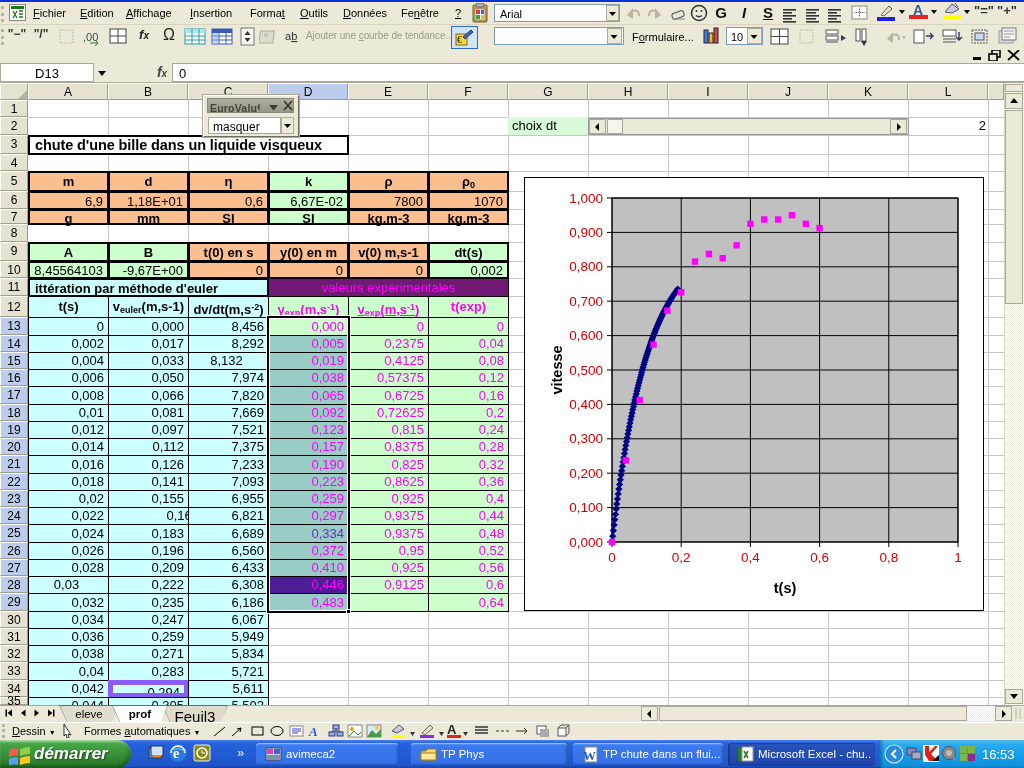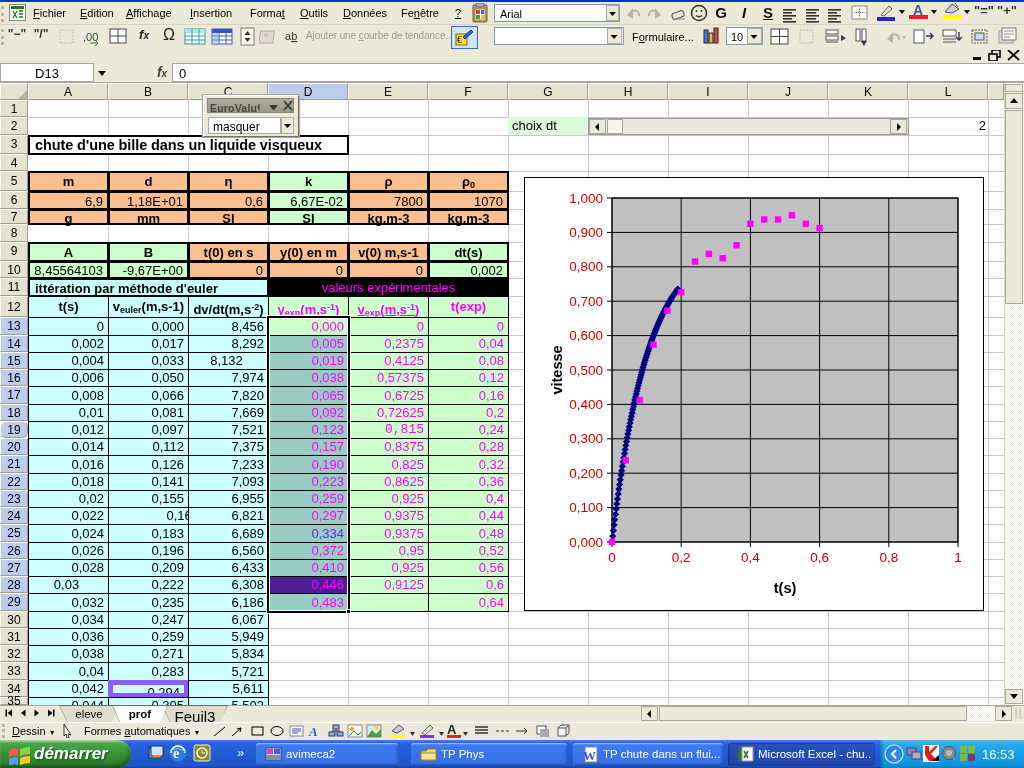--- a/index.html
+++ b/index.html
@@ -345,21 +345,21 @@
 <div class="hdr" style="left:0px;top:242px;width:28px;height:18.5px;line-height:17.5px;">9</div>
 <div class="hdr" style="left:0px;top:260.5px;width:28px;height:17.5px;line-height:16.5px;">10</div>
 <div class="hdr" style="left:0px;top:278px;width:28px;height:18px;line-height:17px;">11</div>
 <div class="hdr" style="left:0px;top:296px;width:28px;height:21px;line-height:20px;">12</div>
 <div class="hdr hdrsel" style="left:0px;top:317px;width:28px;height:18px;line-height:17px;">13</div>
 <div class="hdr hdrsel" style="left:0px;top:335px;width:28px;height:17px;line-height:16px;">14</div>
 <div class="hdr hdrsel" style="left:0px;top:352px;width:28px;height:17px;line-height:16px;">15</div>
 <div class="hdr hdrsel" style="left:0px;top:369px;width:28px;height:17px;line-height:16px;">16</div>
 <div class="hdr hdrsel" style="left:0px;top:386px;width:28px;height:18px;line-height:17px;">17</div>
 <div class="hdr hdrsel" style="left:0px;top:404px;width:28px;height:17px;line-height:16px;">18</div>
-<div class="hdr hdrsel" style="left:0px;top:421px;width:28px;height:17px;line-height:16px;border-radius:6px;">19</div>
+<div class="hdr hdrsel" style="left:0px;top:421px;width:28px;height:17px;line-height:16px;">19</div>
 <div class="hdr hdrsel" style="left:0px;top:438px;width:28px;height:17px;line-height:16px;">20</div>
 <div class="hdr hdrsel" style="left:0px;top:455px;width:28px;height:18px;line-height:17px;">21</div>
 <div class="hdr hdrsel" style="left:0px;top:473px;width:28px;height:17px;line-height:16px;">22</div>
 <div class="hdr hdrsel" style="left:0px;top:490px;width:28px;height:17px;line-height:16px;">23</div>
 <div class="hdr hdrsel" style="left:0px;top:507px;width:28px;height:17px;line-height:16px;">24</div>
 <div class="hdr hdrsel" style="left:0px;top:524px;width:28px;height:18px;line-height:17px;">25</div>
 <div class="hdr hdrsel" style="left:0px;top:542px;width:28px;height:17px;line-height:16px;">26</div>
 <div class="hdr hdrsel" style="left:0px;top:559px;width:28px;height:17px;line-height:16px;">27</div>
 <div class="hdr hdrsel" style="left:0px;top:576px;width:28px;height:17px;line-height:16px;">28</div>
 <div class="hdr hdrsel" style="left:0px;top:593px;width:28px;height:18px;line-height:17px;">29</div>
@@ -440,21 +440,21 @@
 <div class="cell b c" style="left:268px;top:242px;width:81px;height:19.5px;background:#fbbf8f;border:2px solid #000;line-height:17.5px;">y(0) en m</div>
 <div class="cell b c" style="left:348px;top:242px;width:81px;height:19.5px;background:#fbbf8f;border:2px solid #000;line-height:17.5px;">v(0) m,s-1</div>
 <div class="cell b c" style="left:428px;top:242px;width:81px;height:19.5px;background:#ccffcc;border:2px solid #000;line-height:17.5px;">dt(s)</div>
 <div class="cell r" style="left:28px;top:260.5px;width:81px;height:18.5px;background:#ccffcc;border:2px solid #000;line-height:16.5px;padding-right:4px;">8,45564103</div>
 <div class="cell r" style="left:108px;top:260.5px;width:81px;height:18.5px;background:#ccffcc;border:2px solid #000;line-height:16.5px;padding-right:4px;">-9,67E+00</div>
 <div class="cell r" style="left:188px;top:260.5px;width:81px;height:18.5px;background:#fbbf8f;border:2px solid #000;line-height:16.5px;padding-right:4px;">0</div>
 <div class="cell r" style="left:268px;top:260.5px;width:81px;height:18.5px;background:#fbbf8f;border:2px solid #000;line-height:16.5px;padding-right:4px;">0</div>
 <div class="cell r" style="left:348px;top:260.5px;width:81px;height:18.5px;background:#fbbf8f;border:2px solid #000;line-height:16.5px;padding-right:4px;">0</div>
 <div class="cell r" style="left:428px;top:260.5px;width:81px;height:18.5px;background:#ccffcc;border:2px solid #000;line-height:16.5px;padding-right:4px;">0,002</div>
 <div class="cell b" style="left:28px;top:278px;width:241px;height:19px;background:#ccffff;border:2px solid #000;line-height:17px;padding-left:5px;">ittération par méthode d'euler</div>
-<div class="cell c" style="left:268px;top:278px;width:241px;height:19px;background:#000000;border:1px solid #000;line-height:17px;color:#ff00ff;">valeurs expérimentales</div>
+<div class="cell c" style="left:268px;top:278px;width:241px;height:19px;background:#701a75;border:1px solid #000;line-height:17px;color:#ff00ff;">valeurs expérimentales</div>
 <div class="cell b c" style="left:28px;top:296px;width:81px;height:22px;background:#ccffff;border:1px solid #000;line-height:20px;">t(s)</div>
 <div class="cell b c" style="left:108px;top:296px;width:81px;height:22px;background:#ccffff;border:1px solid #000;line-height:20px;">v<sub>euler</sub>(m,s-1)</div>
 <div class="cell b c" style="left:188px;top:296px;width:81px;height:22px;background:#ccffff;border:1px solid #000;line-height:20px;">dv/dt(m,s<sup>-2</sup>)</div>
 <div class="cell b c" style="left:268px;top:296px;width:81px;height:22px;background:#ccffcc;border:1px solid #000;line-height:20px;color:#ff00ff;"><span style="text-decoration:underline;">y<sub>exp</sub>(m,s<sup>-1</sup>)</span></div>
 <div class="cell b c" style="left:348px;top:296px;width:81px;height:22px;background:#ccffcc;border:1px solid #000;line-height:20px;color:#ff00ff;"><span style="text-decoration:underline;">v<sub>exp</sub>(m,s<sup>-1</sup>)</span></div>
 <div class="cell b c" style="left:428px;top:296px;width:81px;height:22px;background:#ccffcc;border:1px solid #000;line-height:20px;color:#ff00ff;">t(exp)</div>
 <div class="cell r" style="left:28px;top:317px;width:81px;height:19px;background:#ccffff;border:1px solid #000;line-height:17px;padding-right:4px;">0</div>
 <div class="cell r" style="left:108px;top:317px;width:81px;height:19px;background:#ccffff;border:1px solid #000;line-height:17px;padding-right:4px;">0,000</div>
 <div class="cell r" style="left:188px;top:317px;width:81px;height:19px;background:#ccffff;border:1px solid #000;line-height:17px;padding-right:4px;">8,456</div>
 <div class="cell r" style="left:28px;top:335px;width:81px;height:18px;background:#ccffff;border:1px solid #000;line-height:16px;padding-right:4px;">0,002</div>
@@ -535,21 +535,21 @@
 <div class="cell r" style="left:268px;top:369px;width:81px;height:18px;background:#99ccc4;border:1px solid #000;line-height:16px;color:#ff00ff;padding-right:4px;">0,038</div>
 <div class="cell r" style="left:348px;top:369px;width:81px;height:18px;background:#ccffcc;border:1px solid #000;line-height:16px;color:#ff00ff;padding-right:4px;">0,57375</div>
 <div class="cell r" style="left:428px;top:369px;width:81px;height:18px;background:#ccffcc;border:1px solid #000;line-height:16px;color:#ff00ff;padding-right:4px;">0,12</div>
 <div class="cell r" style="left:268px;top:386px;width:81px;height:19px;background:#99ccc4;border:1px solid #000;line-height:17px;color:#ff00ff;padding-right:4px;">0,065</div>
 <div class="cell r" style="left:348px;top:386px;width:81px;height:19px;background:#ccffcc;border:1px solid #000;line-height:17px;color:#ff00ff;padding-right:4px;">0,6725</div>
 <div class="cell r" style="left:428px;top:386px;width:81px;height:19px;background:#ccffcc;border:1px solid #000;line-height:17px;color:#ff00ff;padding-right:4px;">0,16</div>
 <div class="cell r" style="left:268px;top:404px;width:81px;height:18px;background:#99ccc4;border:1px solid #000;line-height:16px;color:#ff00ff;padding-right:4px;">0,092</div>
 <div class="cell r" style="left:348px;top:404px;width:81px;height:18px;background:#ccffcc;border:1px solid #000;line-height:16px;color:#ff00ff;padding-right:4px;">0,72625</div>
 <div class="cell r" style="left:428px;top:404px;width:81px;height:18px;background:#ccffcc;border:1px solid #000;line-height:16px;color:#ff00ff;padding-right:4px;">0,2</div>
 <div class="cell r" style="left:268px;top:421px;width:81px;height:18px;background:#99ccc4;border:1px solid #000;line-height:16px;color:#ff00ff;padding-right:4px;">0,123</div>
-<div class="cell r" style="left:348px;top:421px;width:81px;height:18px;background:#ccffcc;border:1px solid #000;line-height:16px;color:#ff00ff;padding-right:4px;font-family:Liberation Mono, monospace;">0,815</div>
+<div class="cell r" style="left:348px;top:421px;width:81px;height:18px;background:#ccffcc;border:1px solid #000;line-height:16px;color:#ff00ff;padding-right:4px;">0,815</div>
 <div class="cell r" style="left:428px;top:421px;width:81px;height:18px;background:#ccffcc;border:1px solid #000;line-height:16px;color:#ff00ff;padding-right:4px;">0,24</div>
 <div class="cell r" style="left:268px;top:438px;width:81px;height:18px;background:#99ccc4;border:1px solid #000;line-height:16px;color:#ff00ff;padding-right:4px;">0,157</div>
 <div class="cell r" style="left:348px;top:438px;width:81px;height:18px;background:#ccffcc;border:1px solid #000;line-height:16px;color:#ff00ff;padding-right:4px;">0,8375</div>
 <div class="cell r" style="left:428px;top:438px;width:81px;height:18px;background:#ccffcc;border:1px solid #000;line-height:16px;color:#ff00ff;padding-right:4px;">0,28</div>
 <div class="cell r" style="left:268px;top:455px;width:81px;height:19px;background:#99ccc4;border:1px solid #000;line-height:17px;color:#ff00ff;padding-right:4px;">0,190</div>
 <div class="cell r" style="left:348px;top:455px;width:81px;height:19px;background:#ccffcc;border:1px solid #000;line-height:17px;color:#ff00ff;padding-right:4px;">0,825</div>
 <div class="cell r" style="left:428px;top:455px;width:81px;height:19px;background:#ccffcc;border:1px solid #000;line-height:17px;color:#ff00ff;padding-right:4px;">0,32</div>
 <div class="cell r" style="left:268px;top:473px;width:81px;height:18px;background:#99ccc4;border:1px solid #000;line-height:16px;color:#ff00ff;padding-right:4px;">0,223</div>
 <div class="cell r" style="left:348px;top:473px;width:81px;height:18px;background:#ccffcc;border:1px solid #000;line-height:16px;color:#ff00ff;padding-right:4px;">0,8625</div>
 <div class="cell r" style="left:428px;top:473px;width:81px;height:18px;background:#ccffcc;border:1px solid #000;line-height:16px;color:#ff00ff;padding-right:4px;">0,36</div>

